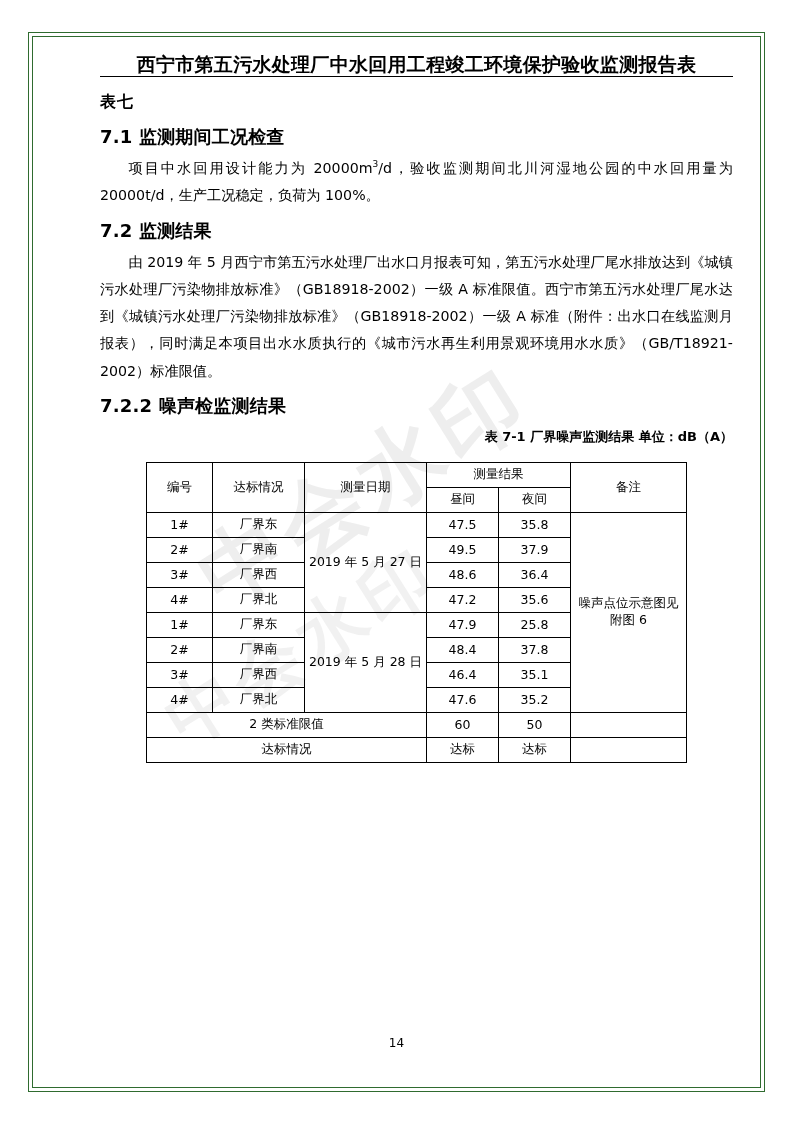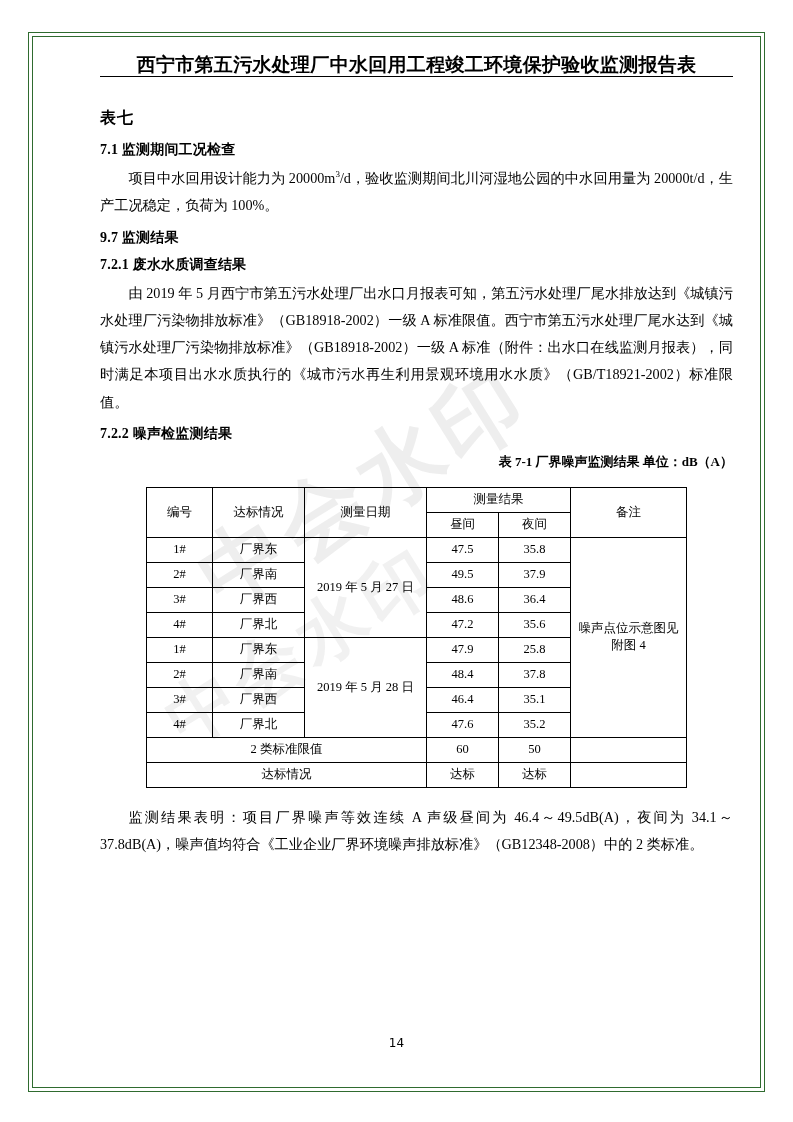--- a/index.html
+++ b/index.html
@@ -48,31 +48,30 @@
     position: absolute;
     left: 100px;
     right: 60px;
     top: 76px;
     border-bottom: 1px solid #000;
   }
   .content {
     position: absolute;
     left: 100px;
     right: 60px;
-    top: 108px;
-    font-family: Liberation Serif, serif;
+    top: 92px;
   }
   .doc-title {
     font-size: 16px;
     font-weight: bold;
     margin: 0 0 12px 0;
     letter-spacing: 1px;
   }
   .sec-h {
-    font-size: 14px;
+    font-size: 18px;
     font-weight: bold;
     margin: 9px 0 6px 0;
     letter-spacing: 0.2px;
   }
   p.body {
     font-size: 14.2px;
     line-height: 1.92;
     margin: 0 0 2px 0;
     text-align: justify;
     text-justify: inter-ideograph;
@@ -149,22 +148,21 @@
 
   <div class="content">
 
     <div class="doc-title">表七</div>
 
     <div class="sec-h">7.1 监测期间工况检查</div>
     <p class="body">
       项目中水回用设计能力为 20000m<sup>3</sup>/d，验收监测期间北川河湿地公园的中水回用量为 20000t/d，生产工况稳定，负荷为 100%。
     </p>
 
-    <div class="sec-h">9.7 监测结果</div>
-    <div class="sec-h">7.2.1 废水水质调查结果</div>
+    <div class="sec-h">7.2 监测结果</div>
     <p class="body">由 2019 年 5 月西宁市第五污水处理厂出水口月报表可知，第五污水处理厂尾水排放达到《城镇污水处理厂污染物排放标准》（GB18918-2002）一级 A 标准限值。西宁市第五污水处理厂尾水达到《城镇污水处理厂污染物排放标准》（GB18918-2002）一级 A 标准（附件：出水口在线监测月报表），同时满足本项目出水水质执行的《城市污水再生利用景观环境用水水质》（GB/T18921-2002）标准限值。</p>
 
     <div class="sec-h">7.2.2 噪声检监测结果</div>
 
     <div class="tbl-cap">表 7-1   厂界噪声监测结果   单位：dB（A）</div>
 
     <table class="noise">
       <colgroup>
         <col style="width:66px">
         <col style="width:92px">
@@ -185,21 +183,21 @@
           <td>昼间</td>
           <td>夜间</td>
         </tr>
 
         <tr>
           <td>1#</td>
           <td>厂界东</td>
           <td rowspan="4">2019 年 5 月 27 日</td>
           <td>47.5</td>
           <td>35.8</td>
-          <td rowspan="8">噪声点位示意图见附图 4</td>
+          <td rowspan="8">噪声点位示意图见附图 6</td>
         </tr>
         <tr>
           <td>2#</td>
           <td>厂界南</td>
           <td>49.5</td>
           <td>37.9</td>
         </tr>
         <tr>
           <td>3#</td>
           <td>厂界西</td>
@@ -247,20 +245,19 @@
         </tr>
         <tr>
           <td colspan="3">达标情况</td>
           <td>达标</td>
           <td>达标</td>
           <td></td>
         </tr>
       </tbody>
     </table>
 
-    <p class="body" style="margin-top:8px;">监测结果表明：项目厂界噪声等效连续 A 声级昼间为 46.4～49.5dB(A)，夜间为 34.1～37.8dB(A)，噪声值均符合《工业企业厂界环境噪声排放标准》（GB12348-2008）中的 2 类标准。</p>
 
 
   </div>
 
   <div class="page-num">14</div>
 
 </div>
 
 </body></html>

